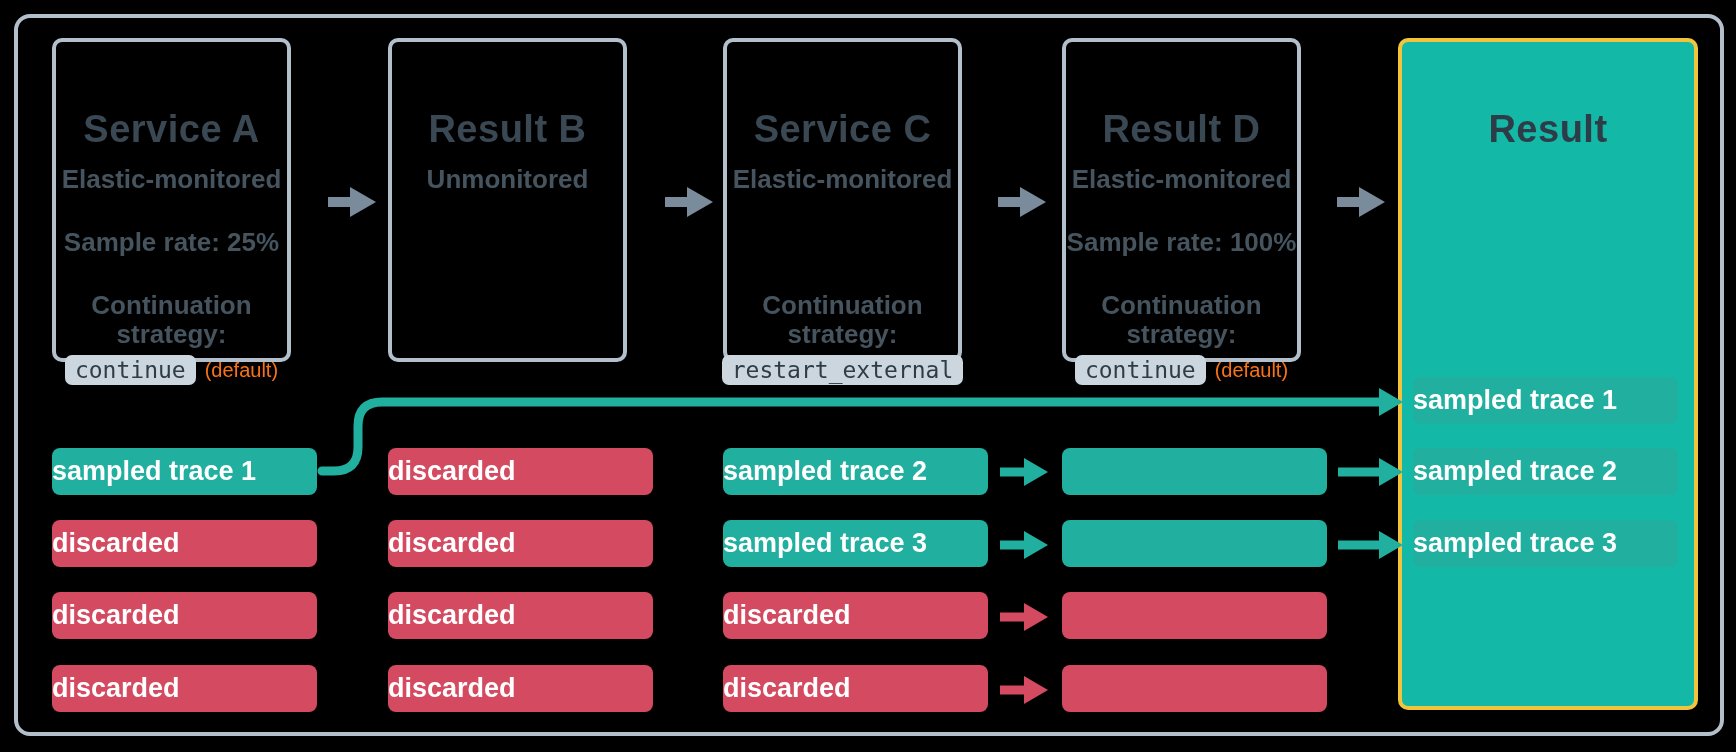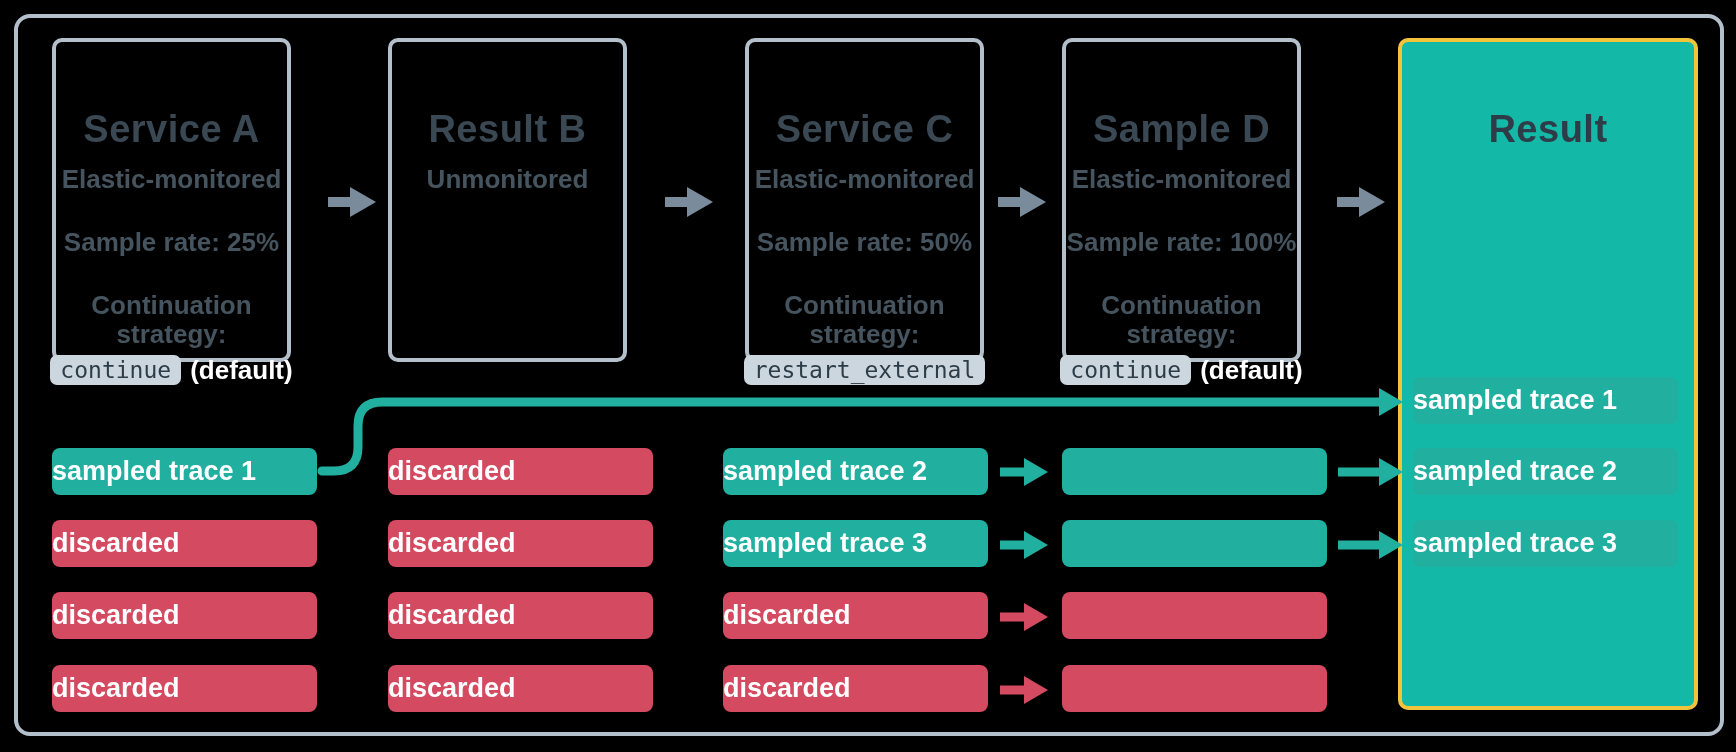--- a/index.html
+++ b/index.html
@@ -9,37 +9,37 @@
   }
   .outer-frame{
     position:absolute;box-sizing:border-box;
     left:14px;top:14px;width:1710px;height:722px;
     border:4px solid #B3BFCA;border-radius:16px;
   }
   .svc{
     position:absolute;box-sizing:border-box;top:38px;height:324px;width:239px;
     border:4px solid #B3BFCA;border-radius:10px;background:transparent;
   }
-  .svc.a{left:52px}.svc.b{left:388px}.svc.c{left:745px}.svc.d{left:1062px}
+  .svc.a{left:52px}.svc.b{left:388px}.svc.c{left:723px}.svc.d{left:1062px}
   .svc-title{
     position:absolute;left:0;right:0;top:66px;height:42px;line-height:42px;
     text-align:center;font-size:38px;font-weight:bold;color:#3A4854;letter-spacing:.5px;
   }
   .svc-line{
     position:absolute;left:0;right:0;height:30px;line-height:30px;
     text-align:center;font-size:26px;font-weight:bold;color:#45545E;
   }
   .l-sub{top:122px}.l-rate{top:185px}.l-c1{top:248px}.l-c2{top:277px}
   .l-badge{top:311px;height:34px;line-height:34px;display:flex;justify-content:center;align-items:center;gap:9px}
   .badge{
     display:inline-block;background:#CBD6DE;color:#2E3C47;border-radius:7px;
     font-family:"DejaVu Sans Mono",monospace;font-weight:normal;font-size:23px;
     line-height:30px;padding:0 10px;height:30px;
   }
-  .badge-suffix{color:#ffffff;font-size:26px;font-weight:bold}
+  .badge-suffix{color:#f97316;font-size:20px;font-weight:normal}
   .result{
     position:absolute;box-sizing:border-box;left:1398px;top:38px;width:300px;height:672px;
     border:4px solid #F2C43C;border-radius:10px;background:#14b8a6;
   }
   .result .svc-title{color:#2E3C48}
   .trace{
     position:absolute;box-sizing:border-box;width:265px;height:47px;border-radius:8px;
     text-align:left;line-height:47px;font-size:27px;font-weight:bold;color:#FFFFFF;
   }
   .trace.sampled{background:#21AFA0}
@@ -74,30 +74,29 @@
   </div>
 
   <div class="svc b">
     <div class="svc-title">Result B</div>
     <div class="svc-line l-sub">Unmonitored</div>
   </div>
 
   <div class="svc c">
     <div class="svc-title">Service C</div>
     <div class="svc-line l-sub">Elastic-monitored</div>
-    <div class="svc-line l-rate">Sample rate: 50%</div>
     <div class="svc-line l-c1">Continuation</div>
     <div class="svc-line l-c2">strategy:</div>
     <div class="svc-line l-badge">
       <span class="badge">restart_external</span>
     </div>
   </div>
 
   <div class="svc d">
-    <div class="svc-title">Sample D</div>
+    <div class="svc-title">Result D</div>
     <div class="svc-line l-sub">Elastic-monitored</div>
     <div class="svc-line l-rate">Sample rate: 100%</div>
     <div class="svc-line l-c1">Continuation</div>
     <div class="svc-line l-c2">strategy:</div>
     <div class="svc-line l-badge">
       <span class="badge">continue</span>
       <span class="badge-suffix">(default)</span>
     </div>
   </div>
 

